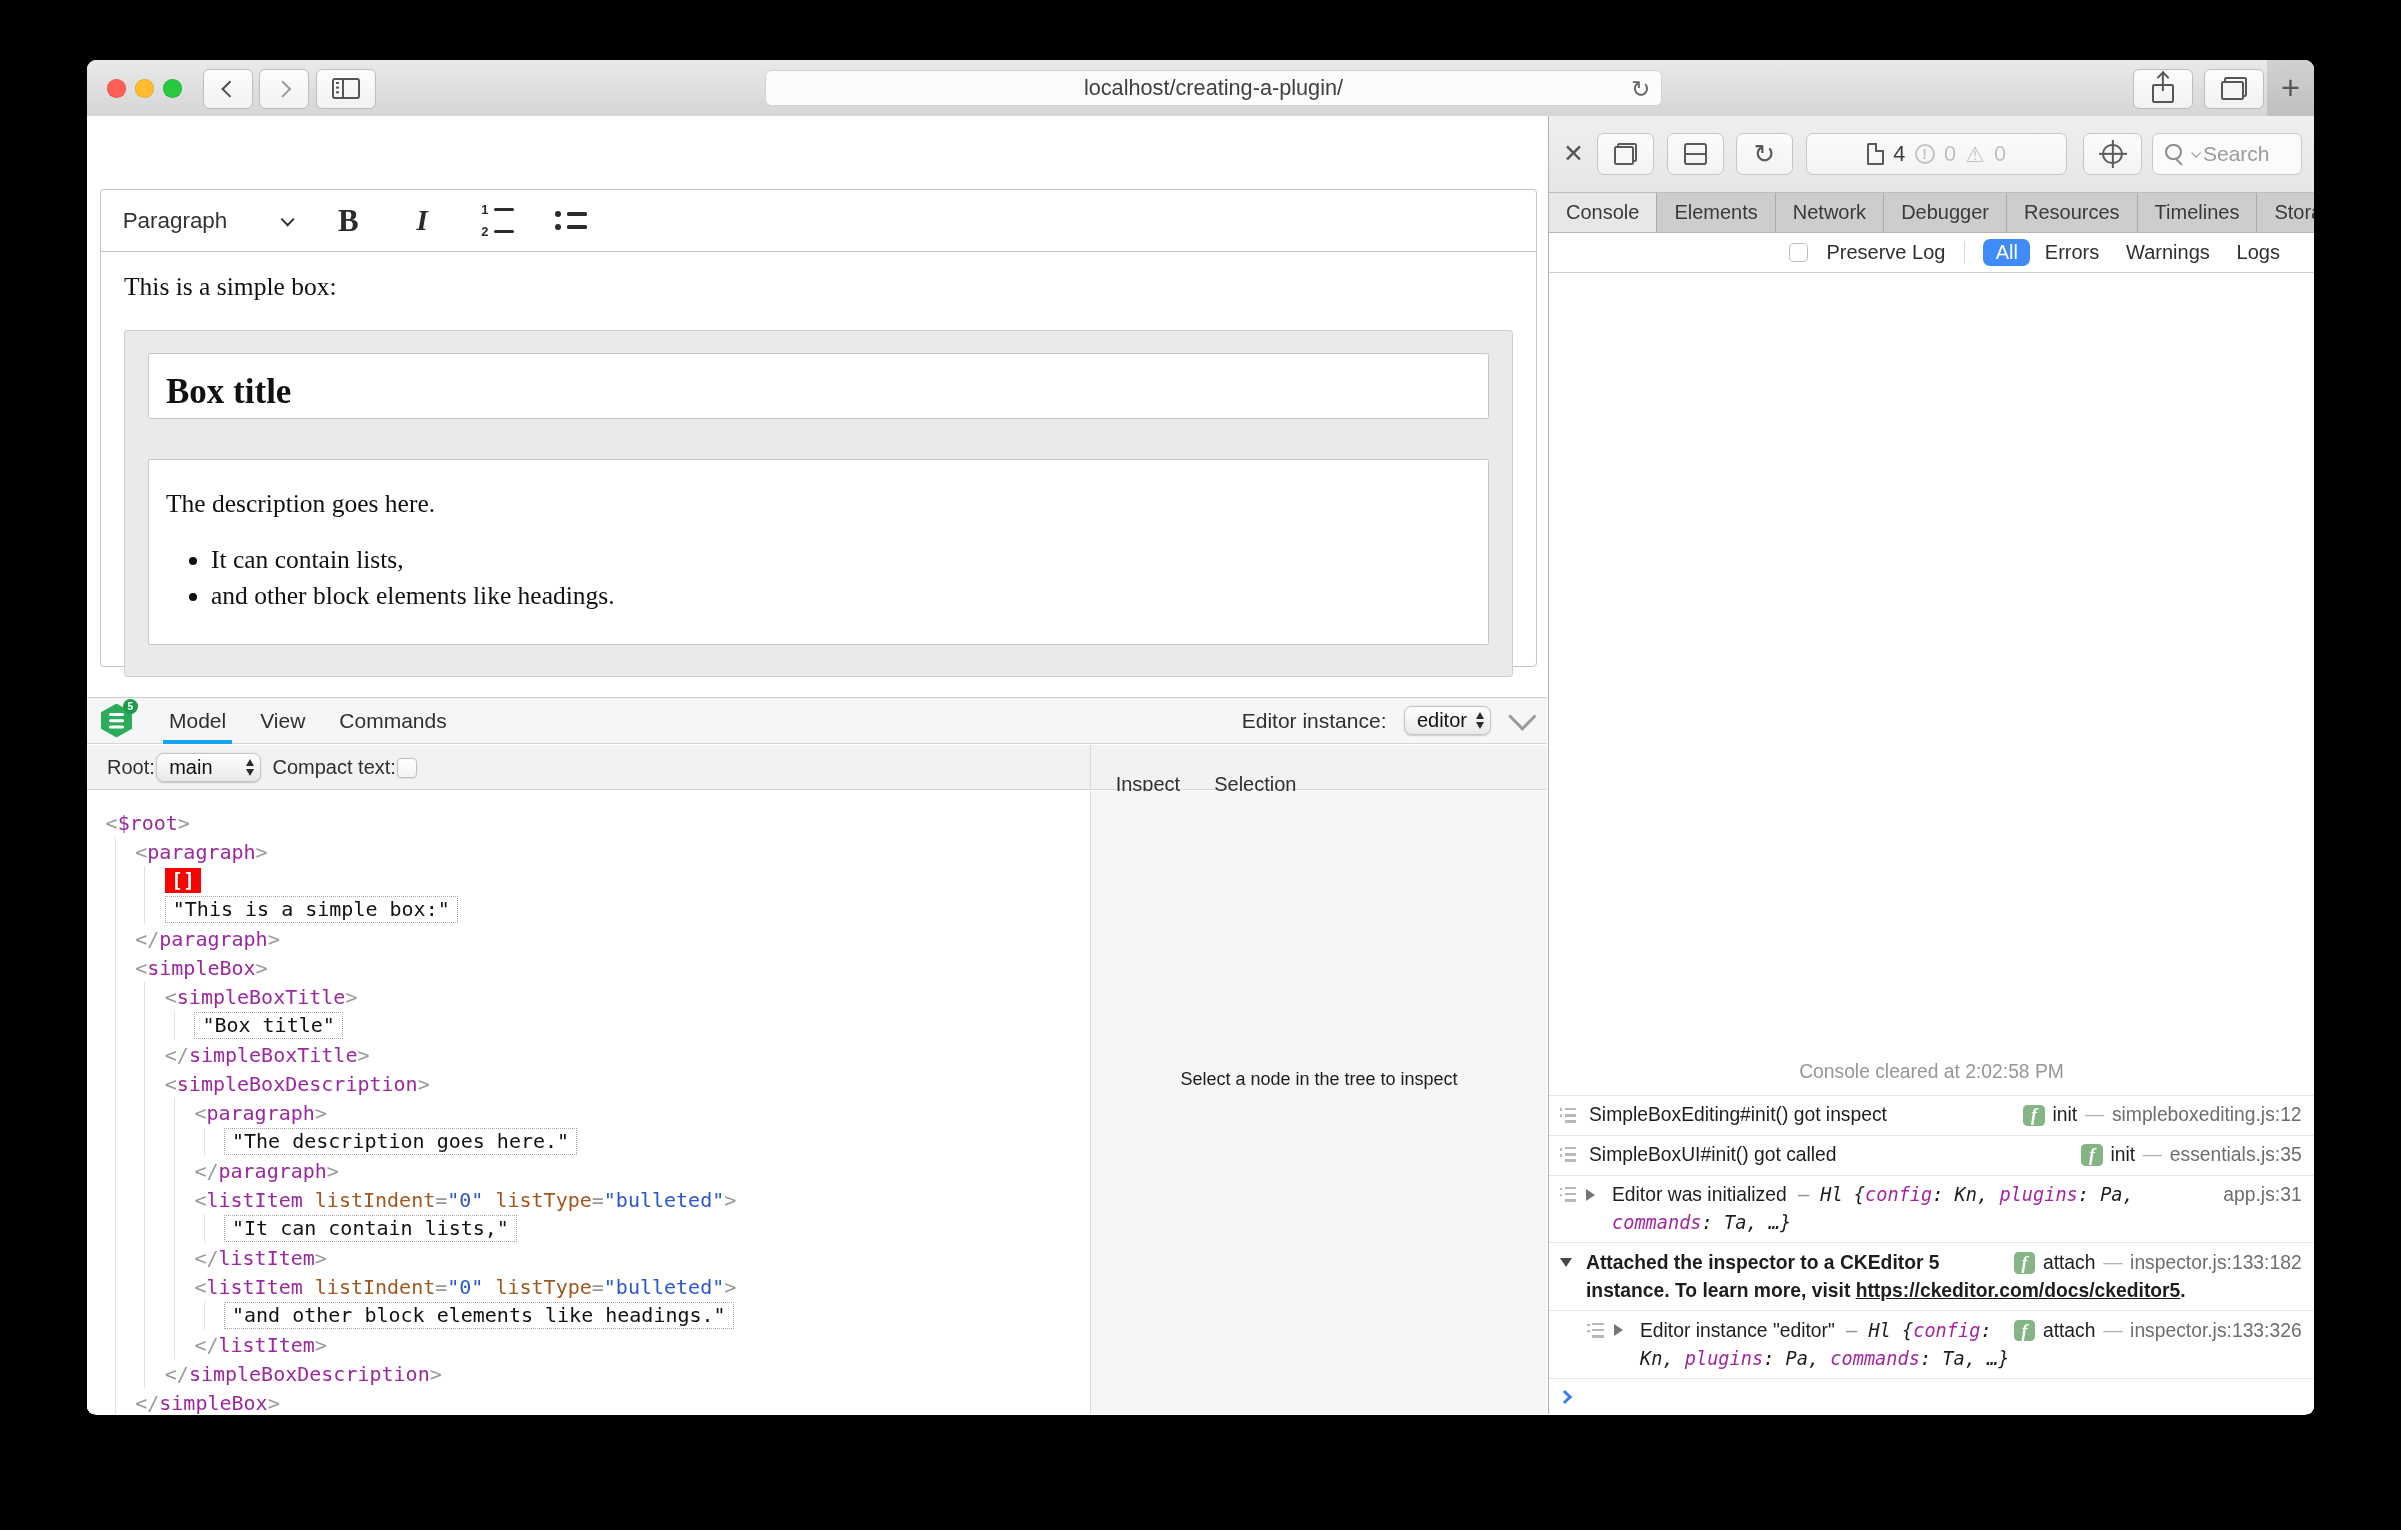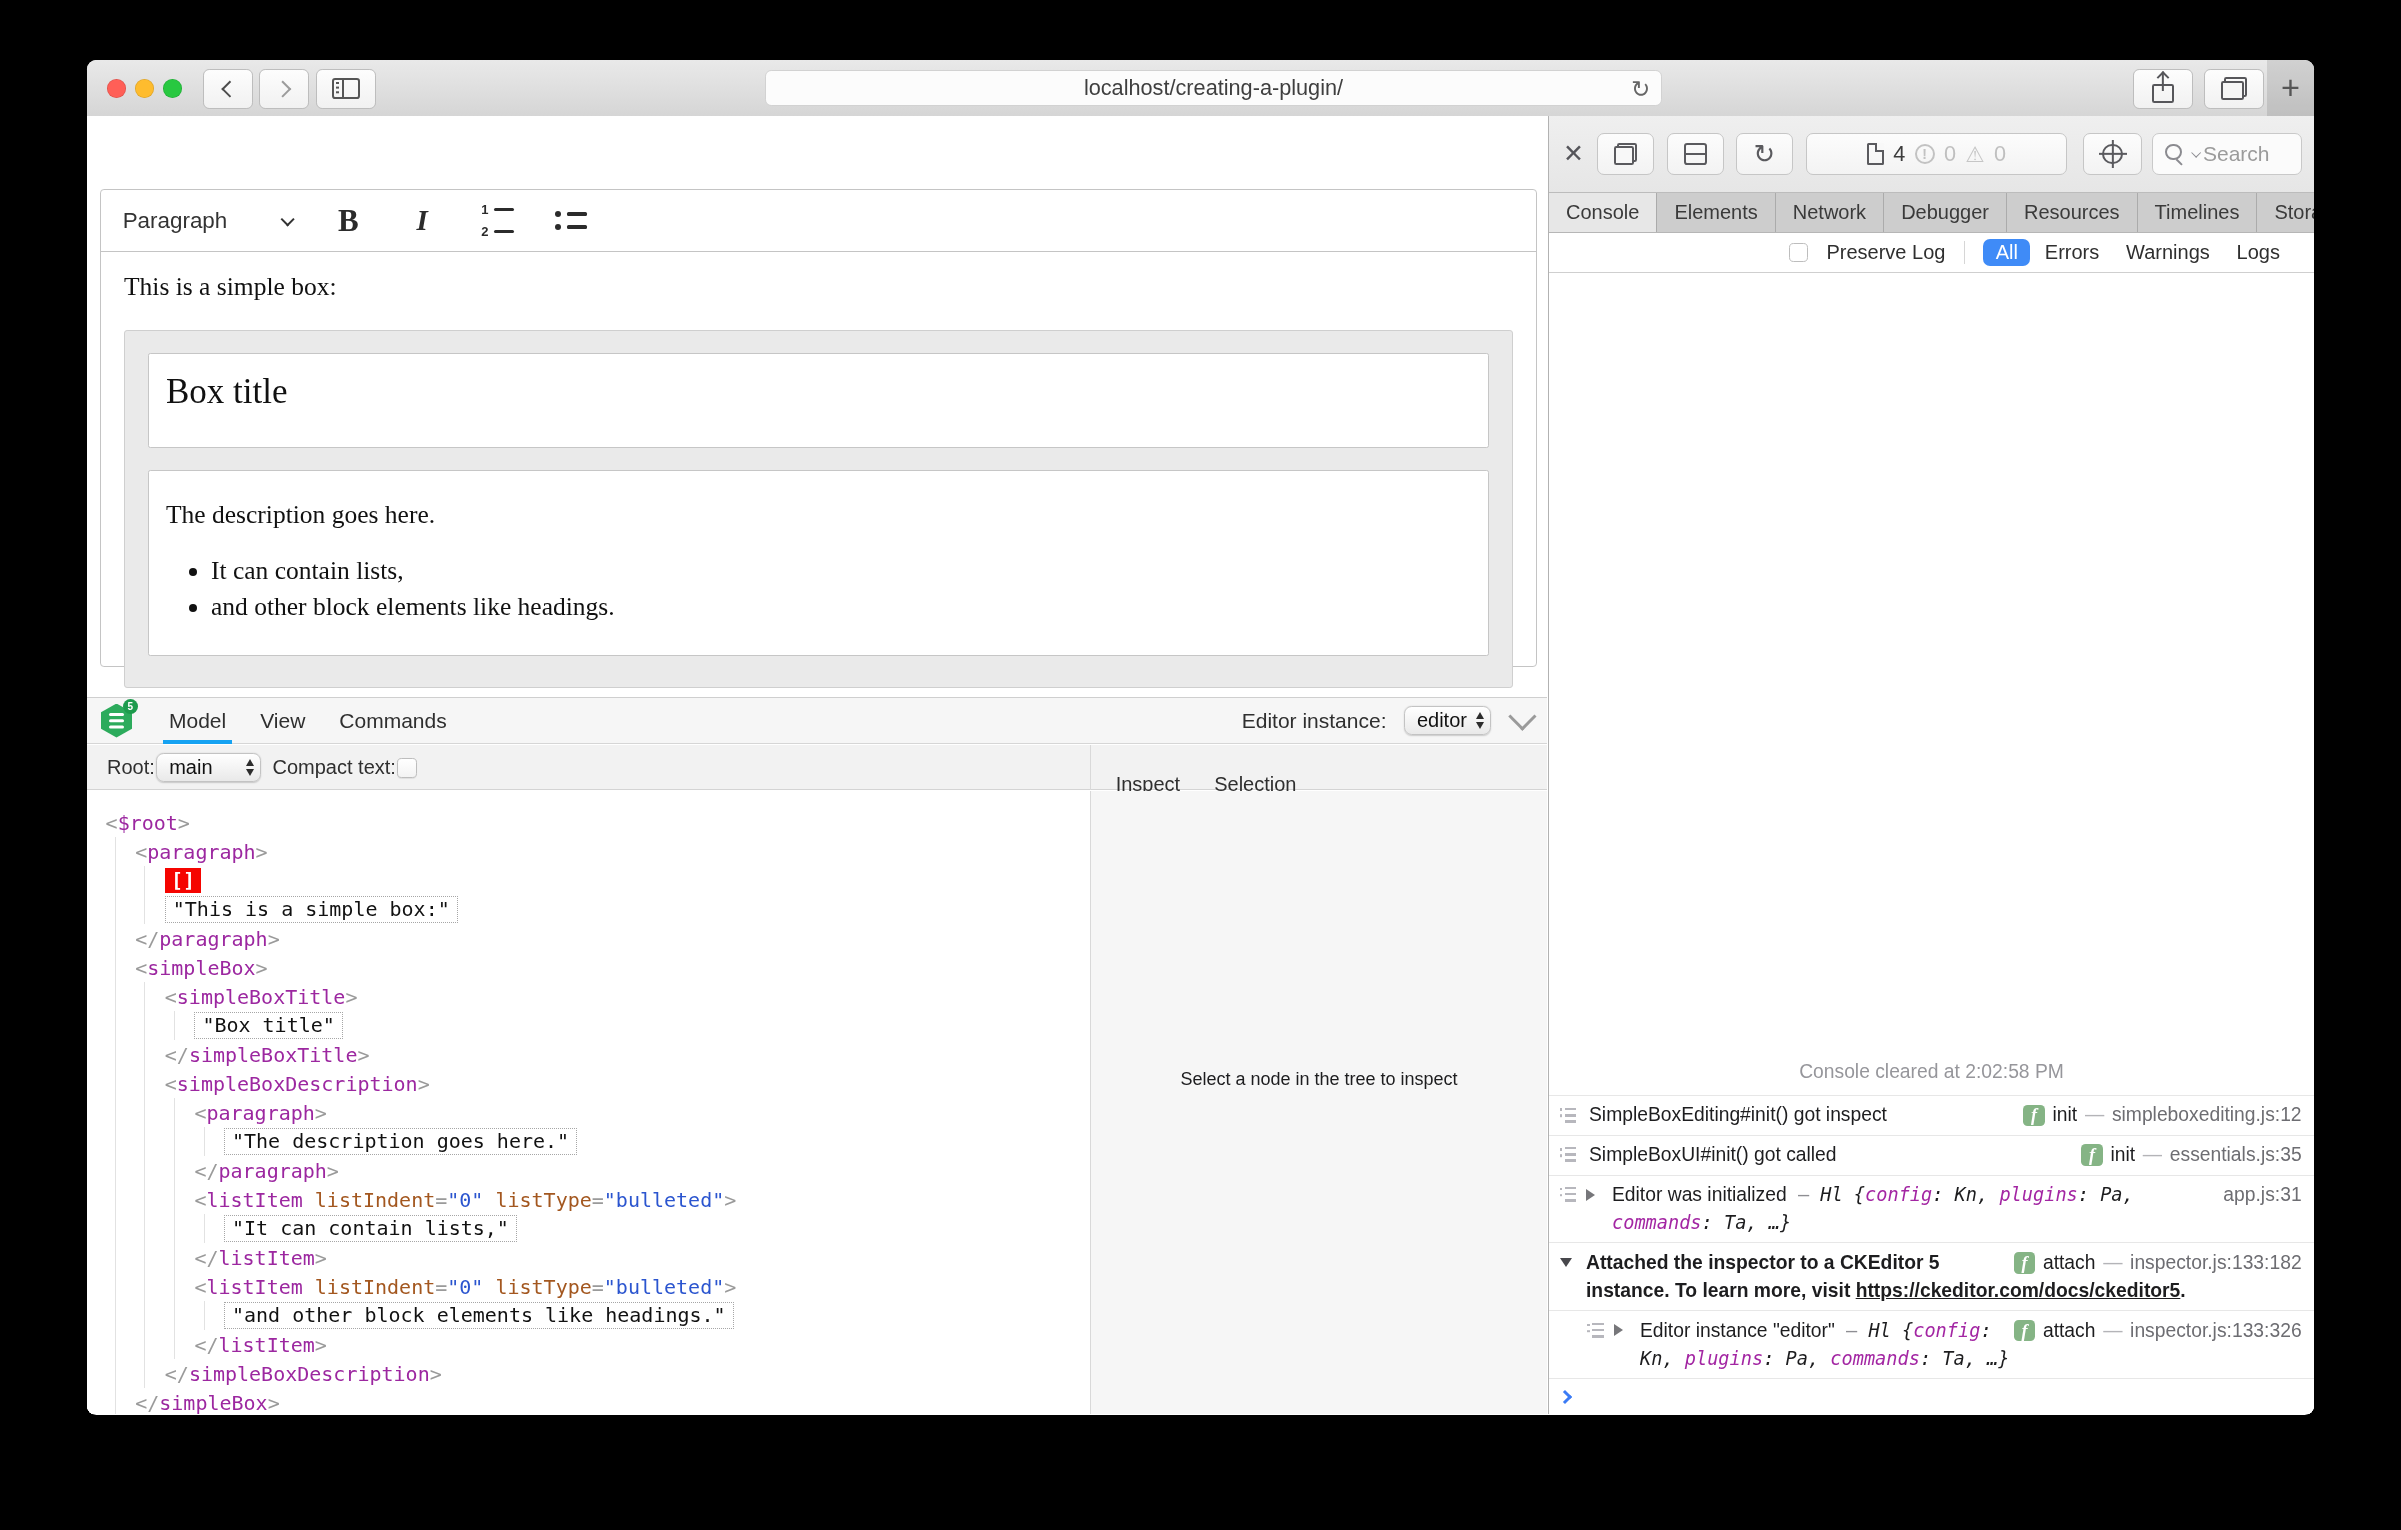--- a/index.html
+++ b/index.html
@@ -54,22 +54,22 @@
   .ed-b{ font-family:"Liberation Serif",serif; font-weight:bold; font-size:31px; color:#2b2b2b;}
   .ed-i{ font-family:"Liberation Serif",serif; font-style:italic; font-weight:bold; font-size:29px; color:#2b2b2b;}
   .li-icon{ display:flex; flex-direction:column; gap:7px;}
   .li-row{ display:flex; align-items:center; gap:5.4px;}
   .li-row .num{ font-size:13px; font-weight:bold; color:#2b2b2b; width:9.3px; text-align:right;}
   .li-row .dot{ width:6.2px; height:6.2px; border-radius:50%; background:#2b2b2b;}
   .li-row .bar{ width:20px; height:3.9px; background:#2b2b2b; border-radius:1.5px;}
   .ed-content{ padding:20px 23px; font-family:"Liberation Serif",serif; font-size:25.5px; color:#111;}
   .widget{ margin-top:28px; background:#eaeaea; border:0.8px solid #cfcfcf; border-radius:3.1px; padding:21.7px 23px 31px;}
   .wbox{ background:#fff; border:0.8px solid #c6c6c6; border-radius:2.3px;}
-  .wtitle{ height:95px; padding:18.6px 17px; font-size:35px; font-weight:normal;}
-  .wdesc{ margin-top:22px; height:186px; padding:29px 17px;}
+  .wtitle{ height:66px; padding:18.6px 17px; font-size:35px; font-weight:bold;}
+  .wdesc{ margin-top:40px; height:186px; padding:29px 17px;}
   .wdesc ul{ margin:26px 0 0 45px;}
   .wdesc li{ margin-bottom:6.2px; }
 
   
   .ck-insp{ position:absolute; left:0; bottom:0; width:1460px; height:717px; background:#fff; border-top:0.8px solid #cfcfcf;}
   .ck-header{ position:absolute; left:0; top:0; width:100%; height:46px; background:#f6f6f6; border-bottom:0.8px solid #d6d6d6; display:flex; align-items:center;}
   .ck-logo{ position:relative; width:34px; height:37px; margin:0 17px 0 14px;}
   .ck-hex{ position:absolute; left:0; top:1.5px; width:31px; height:34px; background:#2cab5c;
            clip-path:polygon(50% 0,100% 26%,100% 74%,50% 100%,0 74%,0 26%);}
   .ck-hex::before{ content:''; position:absolute; left:7.7px; top:9.3px; width:15.5px; height:3.1px; background:#fff; border-radius:1.5px;

